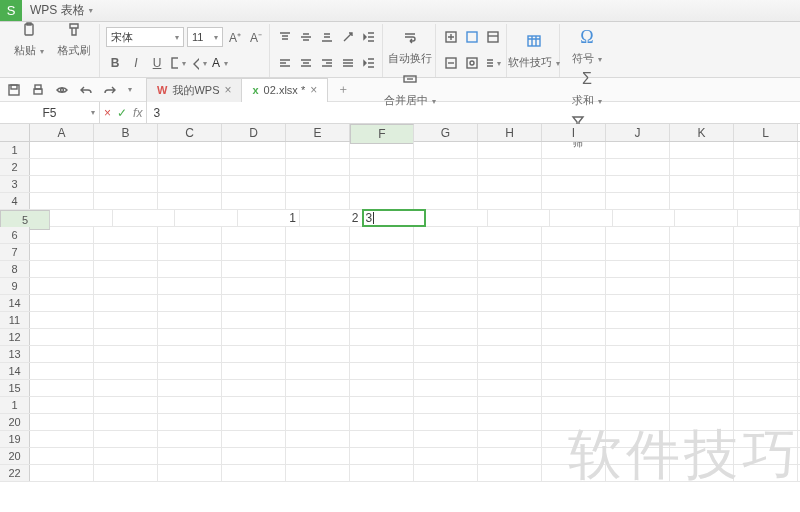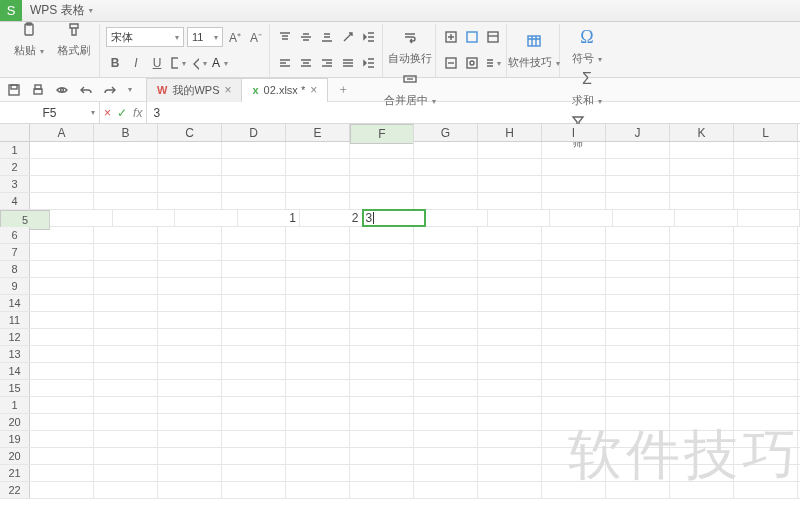--- a/index.html
+++ b/index.html
@@ -633,35 +633,20 @@
       <div class="cell" style="width: 64px;"></div>
       <div class="cell" style="width: 64px;"></div>
       <div class="cell" style="width: 64px;"></div>
       <div class="cell" style="width: 64px;"></div>
       <div class="cell" style="width: 64px;"></div>
       <div class="cell" style="width: 64px;"></div>
       <div class="cell" style="width: 64px;"></div>
       <div class="cell" style="width: 64px;"></div>
     </div>
     <div class="row">
-      <div class="rh">21</div>
-      <div class="cell" style="width: 64px;"></div>
-      <div class="cell" style="width: 64px;"></div>
-      <div class="cell" style="width: 64px;"></div>
-      <div class="cell" style="width: 64px;"></div>
-      <div class="cell" style="width: 64px;"></div>
-      <div class="cell" style="width: 64px;"></div>
-      <div class="cell" style="width: 64px;"></div>
-      <div class="cell" style="width: 64px;"></div>
-      <div class="cell" style="width: 64px;"></div>
-      <div class="cell" style="width: 64px;"></div>
-      <div class="cell" style="width: 64px;"></div>
-      <div class="cell" style="width: 64px;"></div>
-    </div>
-    <div class="row">
       <div class="rh">22</div>
       <div class="cell" style="width: 64px;"></div>
       <div class="cell" style="width: 64px;"></div>
       <div class="cell" style="width: 64px;"></div>
       <div class="cell" style="width: 64px;"></div>
       <div class="cell" style="width: 64px;"></div>
       <div class="cell" style="width: 64px;"></div>
       <div class="cell" style="width: 64px;"></div>
       <div class="cell" style="width: 64px;"></div>
       <div class="cell" style="width: 64px;"></div>

